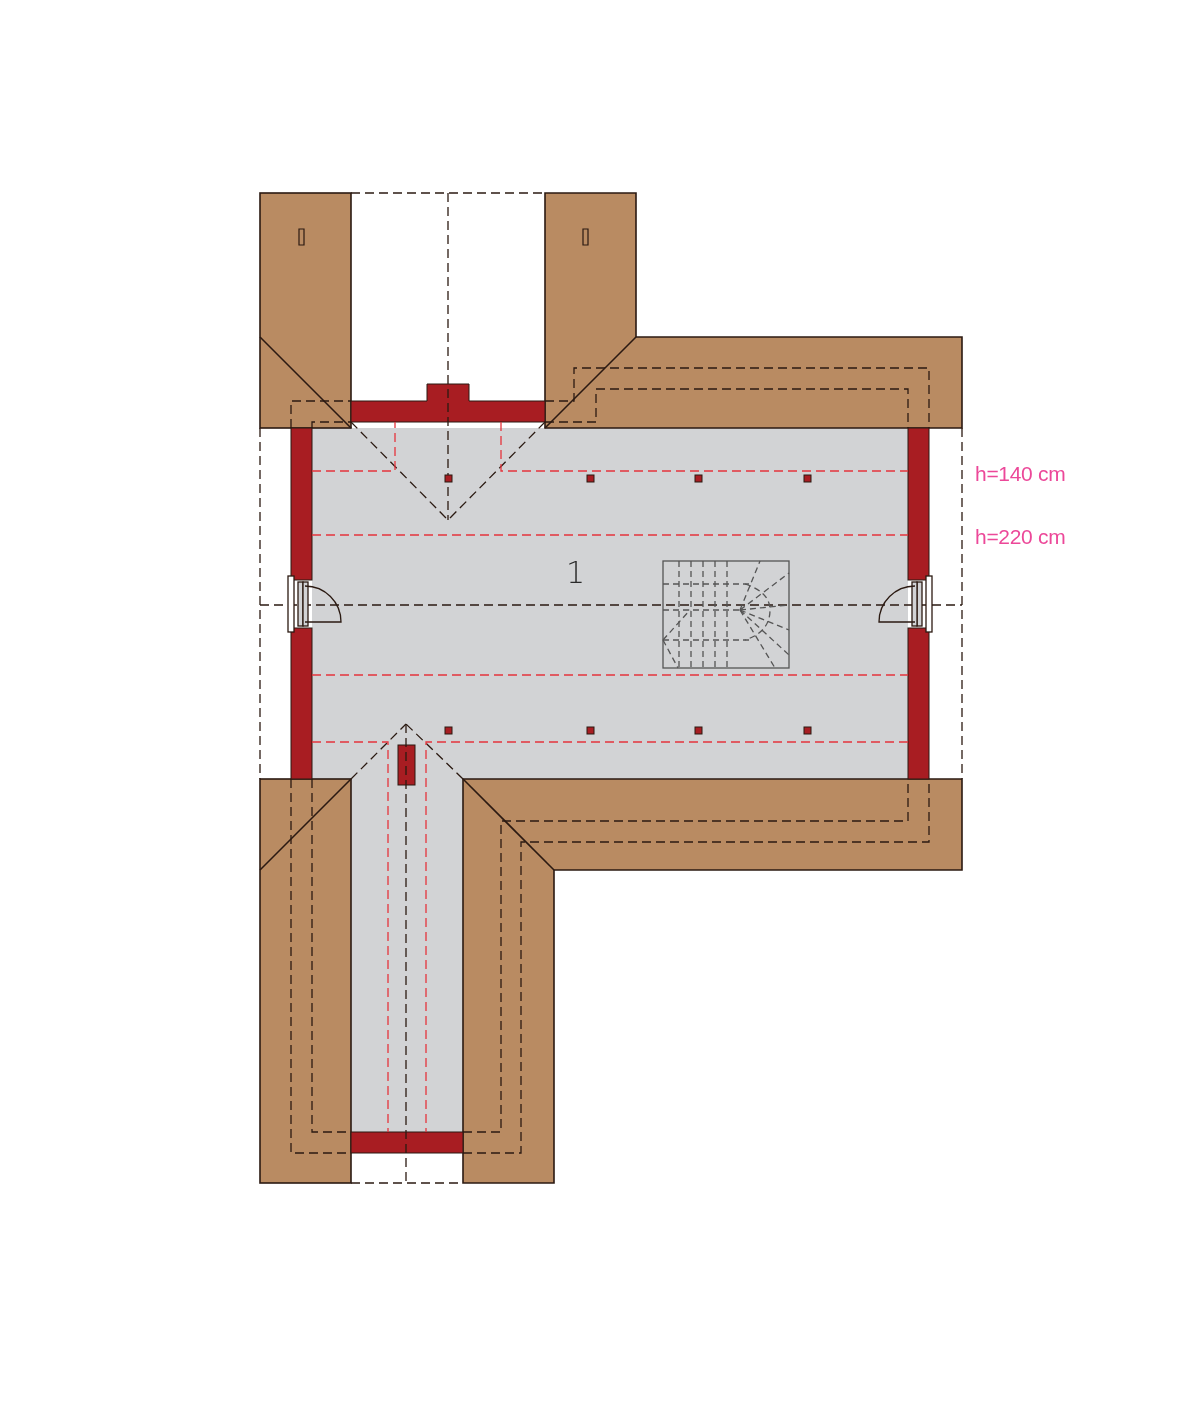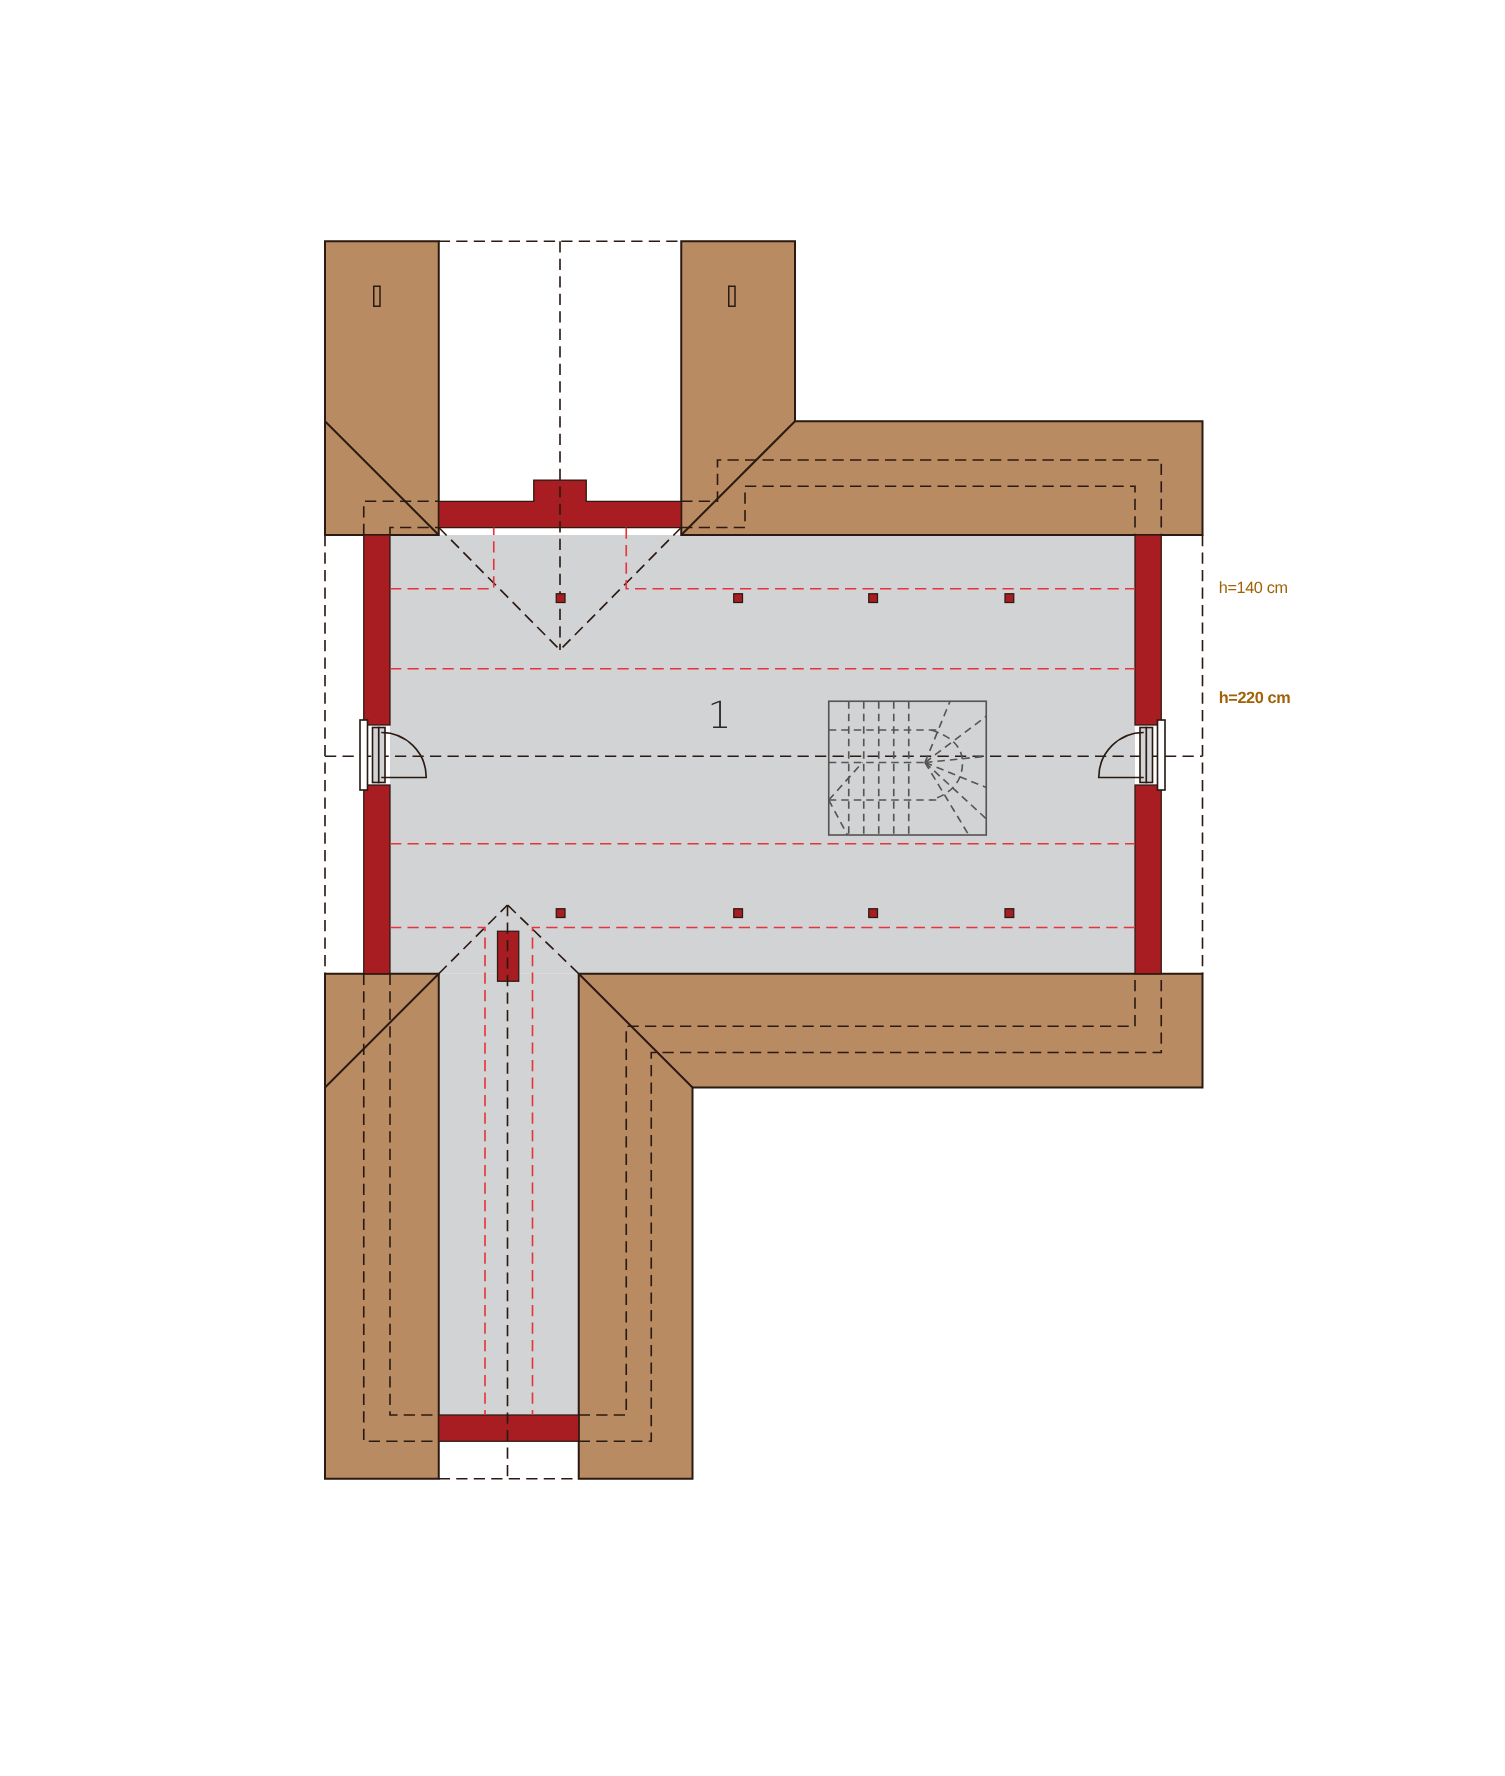--- a/index.html
+++ b/index.html
@@ -1,18 +1,18 @@
 <!DOCTYPE html>
 <html><head>
 <meta charset="utf-8">
 <style>
   html, body { margin:0; padding:0; background:#ffffff; }
   body { width:1204px; height:1421px; position:relative; overflow:hidden; font-family:"DejaVu Sans", sans-serif; }
   #plan { position:absolute; left:0; top:0; }
-  .label-h { position:absolute; font-family:"Liberation Sans", sans-serif; font-size:13px; color:#a16207; letter-spacing:-0.3px;text-align:center; }
+  .label-h { position:absolute; font-family:"Liberation Sans", sans-serif; font-size:21px; color:#ec4899; letter-spacing:-0.3px;text-align:center; }
   .room-num { position:absolute; font-family:"DejaVu Sans", sans-serif; font-size:30px; color:#2a2a2a; font-weight:300; }
 </style>
 </head>
 <body>
 
 <svg id="plan" width="1204" height="1421" viewBox="0 0 1204 1421" xmlns="http://www.w3.org/2000/svg">
 
   <g>
     <rect x="312" y="428" width="596" height="351" fill="#d2d3d5"></rect>
     <rect x="351" y="779" width="112" height="353" fill="#d2d3d5"></rect>
@@ -125,13 +125,13 @@
   <g stroke="#2b1a12" stroke-width="1.3" fill="#d2d3d5">
     <rect x="926" y="576" width="6" height="56" fill="#fff"></rect>
     <rect x="917" y="582" width="5" height="44"></rect>
     <rect x="912" y="582" width="5" height="44"></rect>
     <path d="M915,586 A36,36 0 0 0 879,622 L915,622" fill="none"></path>
   </g>
 </svg>
 
 <div class="room-num" style="left:566px;top:555px;">1</div>
 <div class="label-h" style="left:975px;top:462px;">h=140 cm</div>
-<div class="label-h" style="left:975px;top:550px;font-weight:bold;">h=220 cm</div>
+<div class="label-h" style="left:975px;top:525px;">h=220 cm</div>
 
 </body></html>

